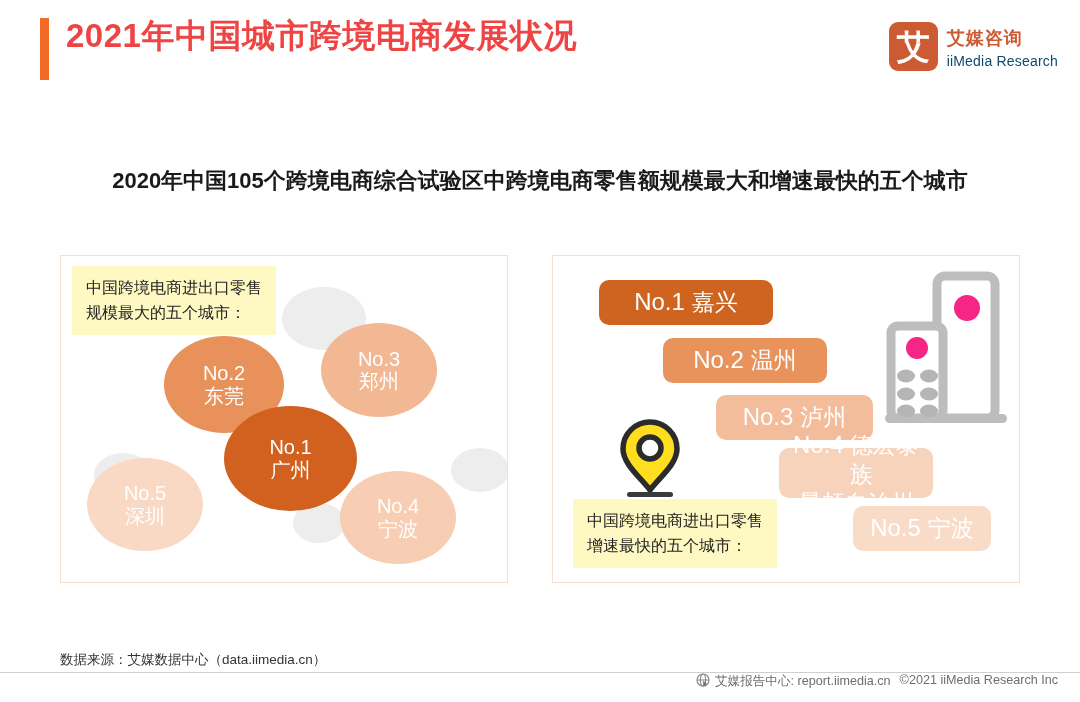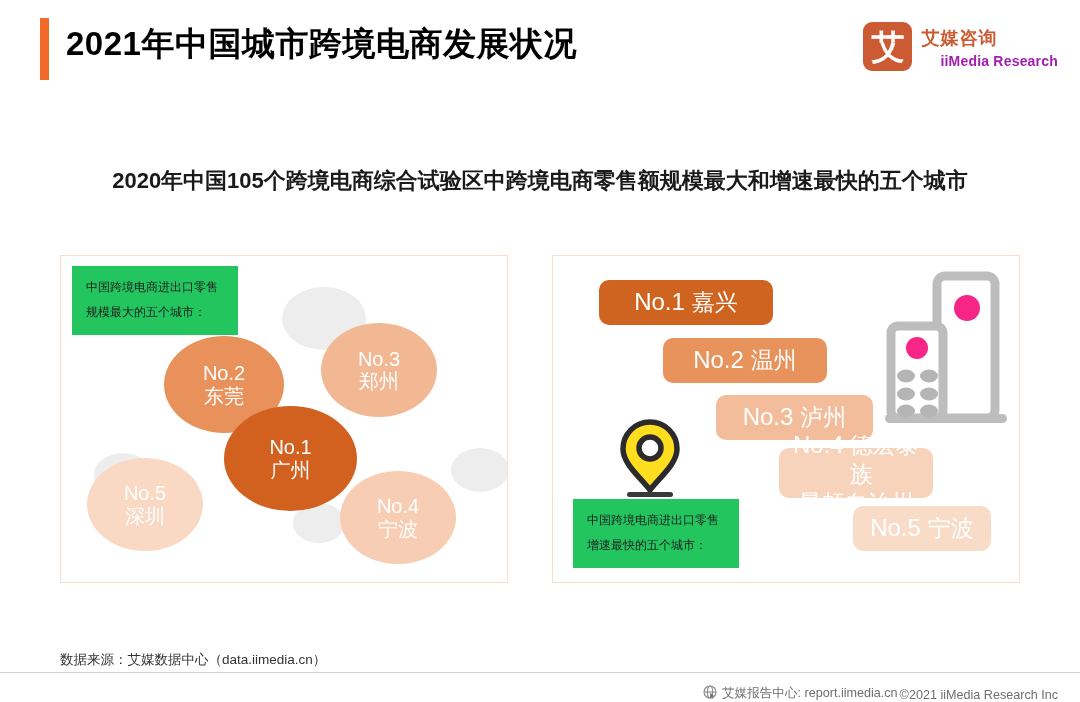--- a/index.html
+++ b/index.html
@@ -23,25 +23,25 @@
     width: 1080px; height: 92px;
   }
   #title-accent-bar {
     position: absolute;
     left: 40px; top: 18px;
     width: 9px; height: 62px;
     background: #F26A27;
   }
   #page-title {
     position: absolute;
-    left: 66px; top: 22px;
+    left: 66px; top: 14px;
     font-size: 33px;
     font-weight: bold;
     letter-spacing: 0.5px;
-    color: #000000;
+    color: #ef4444;
     white-space: nowrap;
   }
 
   
   #logo {
     position: absolute;
     right: 22px; top: 18px;
     height: 56px;
     display: flex;
     align-items: center;
@@ -61,25 +61,24 @@
   #logo-text { display: flex; flex-direction: column; justify-content: center; }
   #logo-cn {
     font-size: 18px;
     font-weight: bold;
     color: #CC5B34;
     letter-spacing: 1px;
     line-height: 30px;
   }
   #logo-en {
     font-size: 14px;
-    font-weight: bold;
-    color: #a21caf;
+    font-weight: normal;
+    color: #0c4a6e;
     letter-spacing: 0.2px;
     line-height: 16px;
-    margin-left: 19px;
   }
 
   
   #subtitle-block {
     position: absolute;
     left: 70px; top: 168px;
     width: 940px;
     text-align: center;
   }
   #chart-title-cn {
@@ -105,25 +104,25 @@
     background: #ffffff;
     box-sizing: border-box;
     overflow: hidden;
   }
   #panel-left  { left: 60px;  width: 448px; }
   #panel-right { left: 552px; width: 468px; }
 
   
   .caption-box {
     position: absolute;
-    background: #22c55e;
+    background: #fef9c3;
     color: #222222;
-    font-size: 12px;
+    font-size: 16px;
     line-height: 25px;
-    padding: 9px 20px 10px 14px;
+    padding: 9px 14px 10px 14px;
     box-sizing: border-box;
     white-space: nowrap;
   }
   #caption-left  { left: 11px;  top: 10px;  }
   #caption-right { left: 20px;  top: 243px; }
 
   
   .bubble {
     position: absolute;
     border-radius: 50%;
@@ -172,25 +171,25 @@
     position: absolute;
     left: 0; top: 672px;
     width: 1080px; height: 1px;
     background: #CFCFCF;
   }
   #footer-bar {
     position: absolute;
     left: 0; top: 673px;
     width: 1080px; height: 29px;
     display: flex;
-    align-items: flex-end;
+    align-items: flex-start;
     justify-content: flex-end;
     padding-right: 22px;
     box-sizing: border-box;
-    gap: 2px;
+    gap: 9px;
     font-size: 12.6px;
     color: #6E6E6E;
   }
   #footer-report { display: flex; align-items: center; gap: 5px; }
 </style>
 </head>
 <body>
 
 <div id="header">
   <div id="title-accent-bar"></div>

